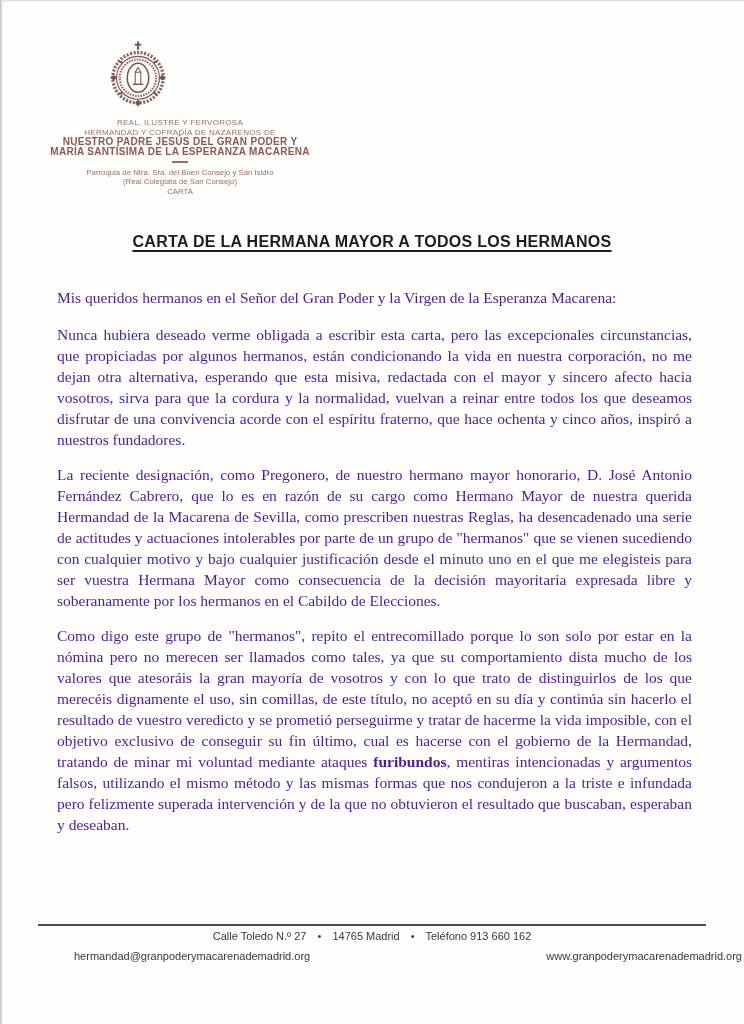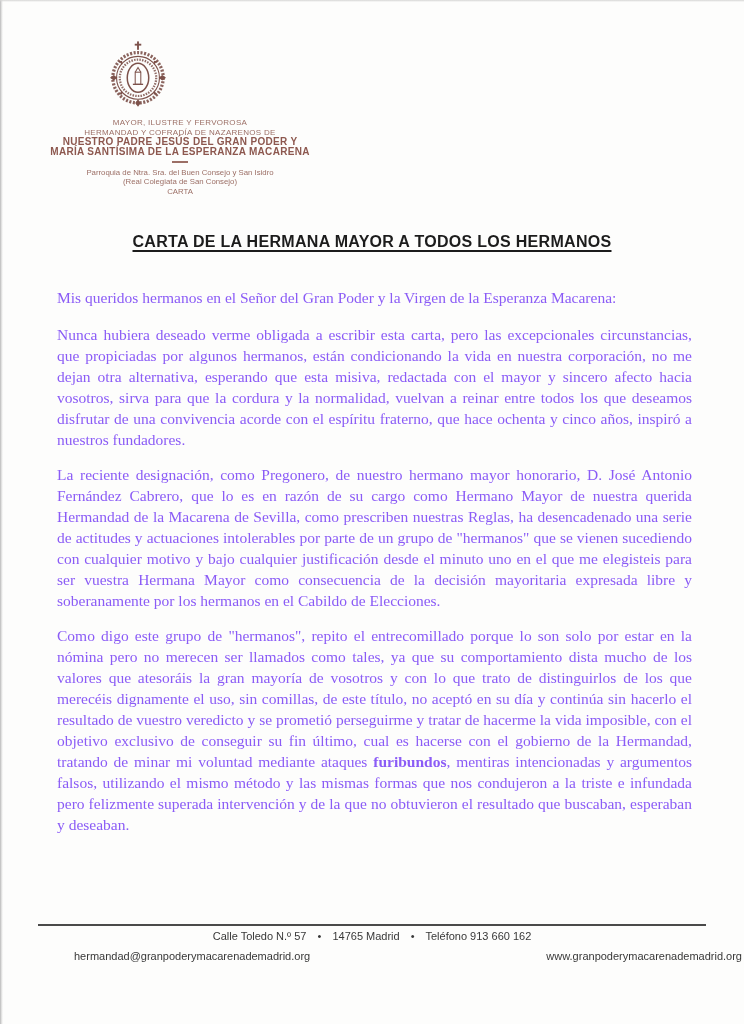--- a/index.html
+++ b/index.html
@@ -49,21 +49,21 @@
     text-underline-offset: 3px;
     text-decoration-thickness: 1.5px;
   }
 
   
   .letter-body {
     position: absolute; left: 57px; top: 287px; width: 635px;
     font-family: "Liberation Serif", serif;
     font-size: 15.5px;
     line-height: 21px;
-    color: #8b5cf6;
+    color: #4c1d95;
   }
   .salutation { margin: 0 0 16px 0; text-align: left; }
   .letter-body p.para { margin: 0 0 14px 0; text-align: justify; }
   .bold-word { font-weight: bold; margin-top: 16px; }
 
   
   .footer-rule {
     position: absolute; left: 38px; top: 924px; width: 668px; height: 2px;
     background: #4a4a4a;
   }
@@ -108,21 +108,21 @@
         <path d="M51 58 l-4 0 l0 -4 z" fill="#7d524b" stroke="none"></path>
 
         <ellipse cx="30" cy="40" rx="11.5" ry="15.5" stroke-width="1.6"></ellipse>
 
         <rect x="27" y="34" width="6" height="13" stroke-width="1.1"></rect>
         <path d="M27 34 l3 -5 l3 5" stroke-width="1.1"></path>
         <line x1="24.5" y1="47" x2="35.5" y2="47" stroke-width="1.4"></line>
       </g>
     </svg>
   </div>
-  <div class="lh-line">MAYOR, ILUSTRE Y FERVOROSA</div>
+  <div class="lh-line">REAL, ILUSTRE Y FERVOROSA</div>
   <div class="lh-line">HERMANDAD Y COFRADÍA DE NAZARENOS DE</div>
   <div class="lh-bold">NUESTRO PADRE JESÚS DEL GRAN PODER Y</div>
   <div class="lh-bold">MARÍA SANTÍSIMA DE LA ESPERANZA MACARENA</div>
   <div class="lh-dash"></div>
   <div class="lh-parish">Parroquia de Ntra. Sra. del Buen Consejo y San Isidro</div>
   <div class="lh-parish">(Real Colegiata de San Consejo)</div>
   <div class="lh-parish">CARTA</div>
 </div>
 
 <div class="title-row">
@@ -131,21 +131,21 @@
 
 <div class="letter-body">
   <p class="salutation">Mis queridos hermanos en el Señor del Gran Poder y la Virgen de la Esperanza Macarena:</p>
   <p class="para">Nunca hubiera deseado verme obligada a escribir esta carta, pero las excepcionales circunstancias, que propiciadas por algunos hermanos, están condicionando la vida en nuestra corporación, no me dejan otra alternativa, esperando que esta misiva, redactada con el mayor y sincero afecto hacia vosotros, sirva para que la cordura y la normalidad, vuelvan a reinar entre todos los que deseamos disfrutar de una convivencia acorde con el espíritu fraterno, que hace ochenta y cinco años, inspiró a nuestros fundadores.</p>
   <p class="para">La reciente designación, como Pregonero, de nuestro hermano mayor honorario, D. José Antonio Fernández Cabrero, que lo es en razón de su cargo como Hermano Mayor de nuestra querida Hermandad de la Macarena de Sevilla, como prescriben nuestras Reglas, ha desencadenado una serie de actitudes y actuaciones intolerables por parte de un grupo de "hermanos" que se vienen sucediendo con cualquier motivo y bajo cualquier justificación desde el minuto uno en el que me elegisteis para ser vuestra Hermana Mayor como consecuencia de la decisión mayoritaria expresada libre y soberanamente por los hermanos en el Cabildo de Elecciones.</p>
   <p class="para"><span>Como digo este grupo de "hermanos", repito el entrecomillado porque lo son solo por estar en la nómina pero no merecen ser llamados como tales, ya que su comportamiento dista mucho de los valores que atesoráis la gran mayoría de vosotros y con lo que trato de distinguirlos de los que merecéis dignamente el uso, sin comillas, de este título, no aceptó en su día y continúa sin hacerlo el resultado de vuestro veredicto y se prometió perseguirme y tratar de hacerme la vida imposible, con el objetivo exclusivo de conseguir su fin último, cual es hacerse con el gobierno de la Hermandad, tratando de minar mi voluntad mediante ataques </span><span class="bold-word">furibundos</span><span>, mentiras intencionadas y argumentos falsos, utilizando el mismo método y las mismas formas que nos condujeron a la triste e infundada pero felizmente superada intervención y de la que no obtuvieron el resultado que buscaban, esperaban y deseaban.</span></p>
 </div>
 
 <div class="footer-rule"></div>
 <div class="footer-address">
-  <span>Calle Toledo N.º 57</span>
+  <span>Calle Toledo N.º 27</span>
   <span class="sep">•</span>
   <span>14765 Madrid</span>
   <span class="sep">•</span>
   <span>Teléfono 913 660 162</span>
 </div>
 <div class="footer-links">
   <span>hermandad@granpoderymacarenademadrid.org</span>
   <span>www.granpoderymacarenademadrid.org</span>
 </div>
 

